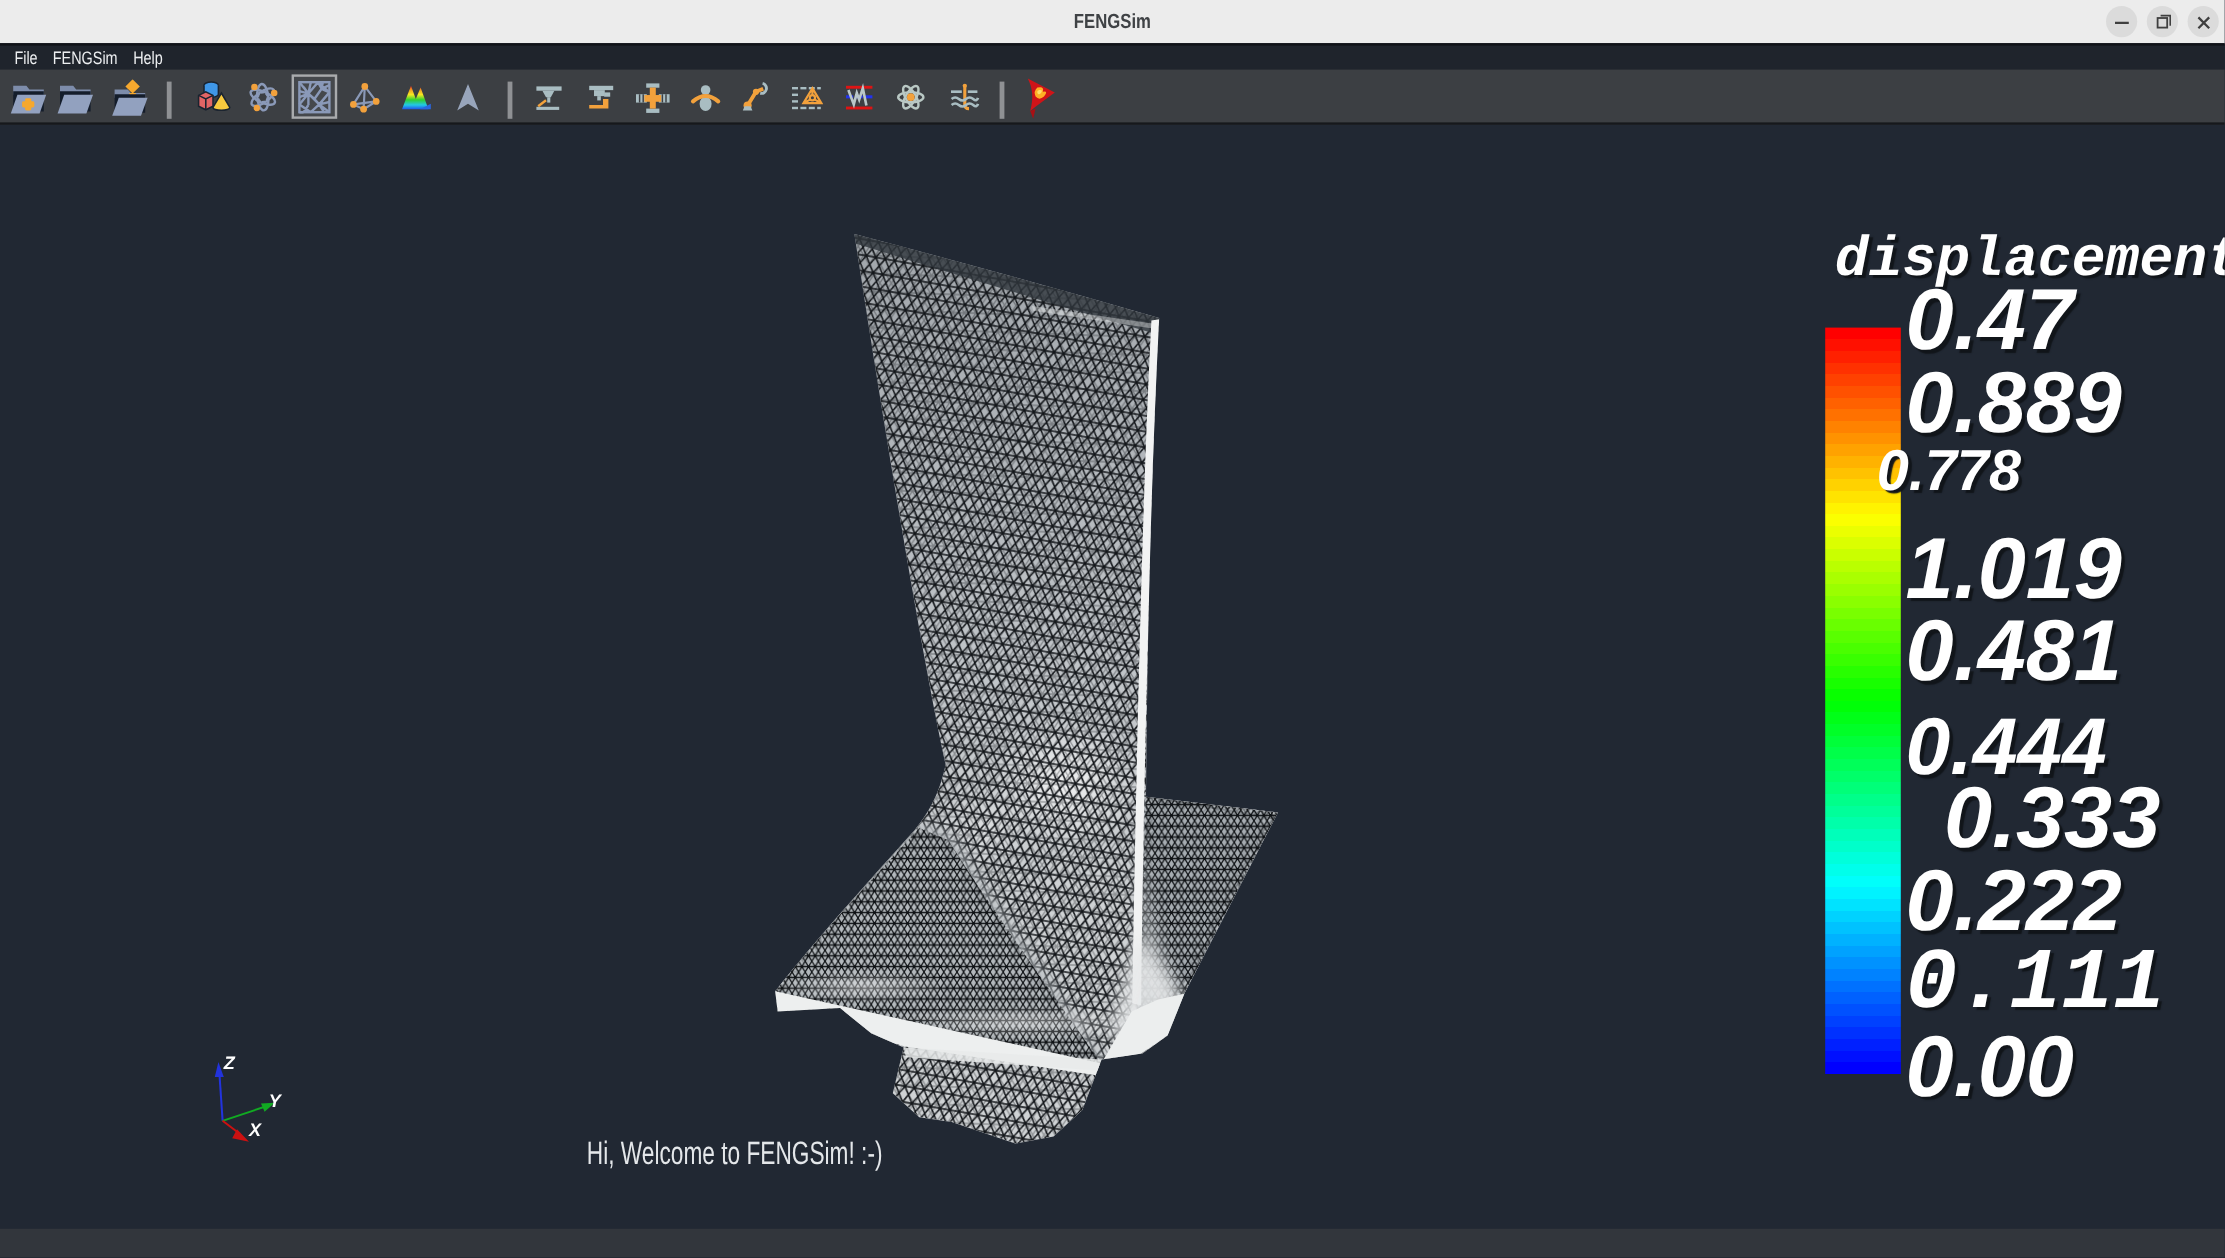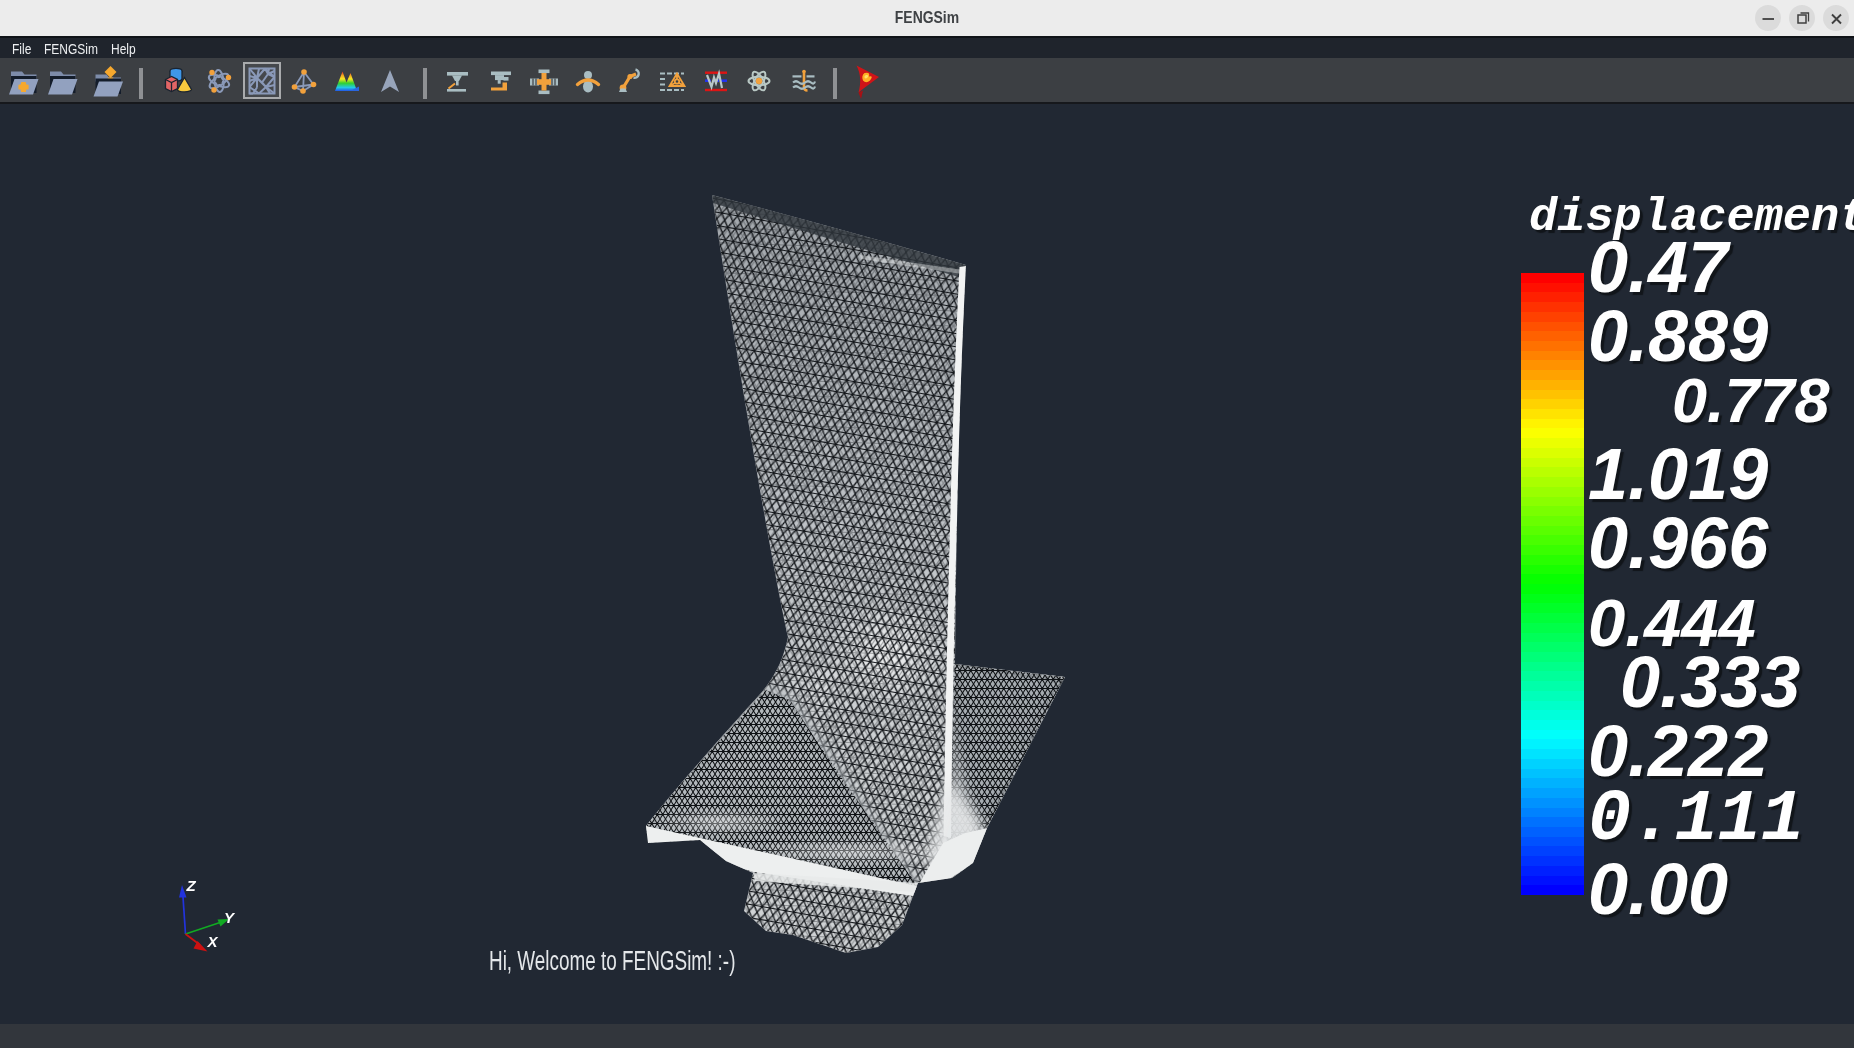--- a/index.html
+++ b/index.html
@@ -316,22 +316,22 @@
       <path d="M12.5,9 Q18.5,7.5 17,12.5 Q22,11.5 18,16.5 Q14,20 11,16.5 Q9,12 12.5,9 Z" fill="#ffb024"></path>
       <path d="M14,11 Q17.5,10.5 15.5,13.5 Q13.5,15.5 12.5,13.5 Q12,11.5 14,11 Z" fill="#ffe06a"></path>
     </svg>
 </div>
 <div class="statusbar"></div>
 <div class="colorbar"></div>
 <div class="vtktext" style="left:1529px;top:194px;font-size:47px;font-family:Liberation Mono, monospace;">displacement</div>
 <div id="cblabels">
   <div class="vtktext" style="left:1588px;top:231px;font-size:72px;">0.47</div>
   <div class="vtktext" style="left:1588px;top:300px;font-size:72px;">0.889</div>
-  <div class="vtktext" style="left:1672px;top:369px;font-size:63px;">0.778</div>
+  <div class="vtktext" style="left:1564px;top:369px;font-size:48px;">0.778</div>
   <div class="vtktext" style="left:1588px;top:438px;font-size:72px;">1.019</div>
-  <div class="vtktext" style="left:1588px;top:507px;font-size:72px;">0.966</div>
+  <div class="vtktext" style="left:1588px;top:507px;font-size:72px;">0.481</div>
   <div class="vtktext" style="left:1588px;top:589px;font-size:67px;">0.444</div>
   <div class="vtktext" style="left:1588px;top:646px;font-size:72px;margin-left:32px;">0.333</div>
   <div class="vtktext" style="left:1588px;top:715px;font-size:72px;">0.222</div>
   <div class="vtktext" style="left:1588px;top:784px;font-size:72px;font-family:Liberation Mono, monospace;">0.111</div>
   <div class="vtktext" style="left:1588px;top:853px;font-size:72px;">0.00</div>
 </div>
 <div class="welcome">Hi, Welcome to FENGSim! :-)</div>
 
 </body></html>

